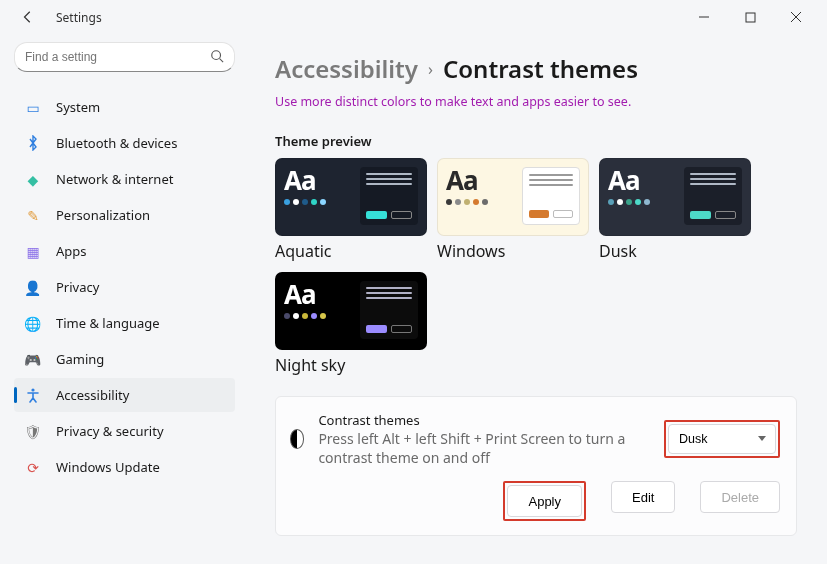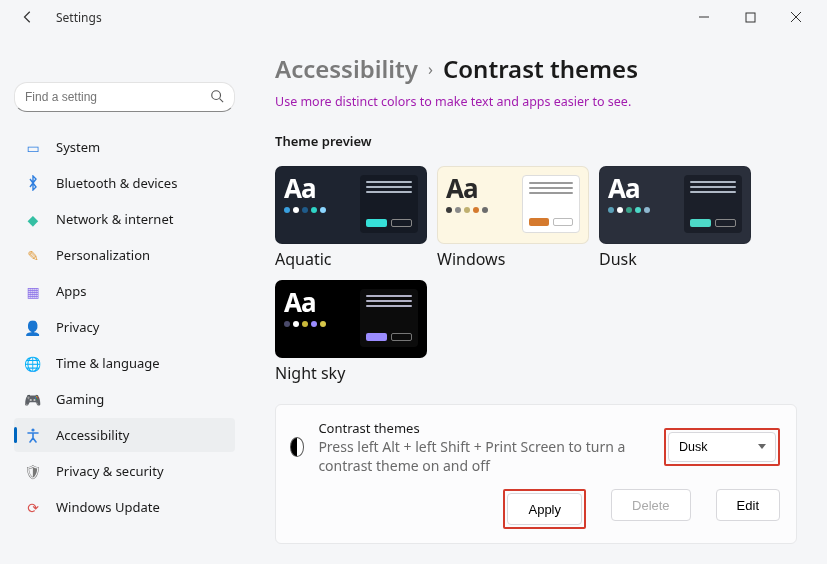--- a/index.html
+++ b/index.html
@@ -42,21 +42,21 @@
   .avatar::after{
     content:""; position:absolute; bottom:-4px; left:8px; width:32px; height:24px;
     background:#4a5568; border-radius:12px 12px 0 0;
   }
   .profile-text .name { font-size:13px; font-weight:600; }
   .profile-text .email { font-size:11px; color:#666; }
 
   .searchbox {
     display:flex; align-items:center;
     background:#fff; border:1px solid #e3e3e3; border-bottom:1px solid #888;
-    border-radius:13px; height:30px; padding:0 10px; margin-bottom:18px;margin-top:40px;
+    border-radius:13px; height:30px; padding:0 10px; margin-bottom:18px;
   }
   .searchbox input { flex:1; border:none; outline:none; font-size:12px; background:transparent; }
   .searchbox .sicon { color:#555; }
 
   .nav { display:flex; flex-direction:column; gap:2px; }
   .nav-item {
     display:flex; align-items:center; gap:14px;
     height:34px; padding:0 10px; border-radius:4px; font-size:13px;
     cursor:pointer; position:relative;
   }
@@ -68,21 +68,21 @@
   .nav-icon { width:18px; height:18px; display:flex; align-items:center; justify-content:center; font-size:14px; }
 
   
   .main { flex:1; padding: 18px 30px 20px 30px; overflow:auto; }
   .breadcrumb { display:flex; align-items:center; gap:10px; margin-bottom:8px; }
   .bc-parent { font-size:24px; font-weight:600; color:#7a7a7a; }
   .bc-sep { color:#7a7a7a; font-size:16px; }
   .bc-current { font-size:24px; font-weight:600; }
   .subtitle { font-size:12.5px; color:#a21caf; margin-bottom:22px; }
 
-  .section-label { font-size:13px; font-weight:600; margin-bottom:16px; }
+  .section-label { font-size:13px; font-weight:600; margin-bottom:8px; }
 
   .theme-grid { display:grid; grid-template-columns: repeat(3, 152px); gap:10px 10px; margin-bottom:20px; }
   .theme-cell { display:flex; flex-direction:column; gap:4px; }
   .theme-tile {
     width:152px; height:78px; border-radius:7px; overflow:hidden;
     display:flex; position:relative; padding:8px 8px; cursor:pointer;
     border:1px solid rgba(0,0,0,.08);
   }
   .tile-left { display:flex; flex-direction:column; gap:6px; }
   .aa { font-size:26px; font-weight:700; line-height:1; letter-spacing:-1px; }
@@ -369,18 +369,18 @@
         <div class="select-wrap">
           <div class="select-inner">
             <select class="theme-select">
               <option>Dusk</option>
             </select>
           </div>
         </div>
       </div>
       <div class="card-row2">
         <span class="hl"><button class="btn">Apply</button></span>
+        <button class="btn">Edit</button>
         <button class="btn" disabled="">Delete</button>
-        <button class="btn">Edit</button>
       </div>
     </div>
   </main>
 </div>
 
 </body></html>

